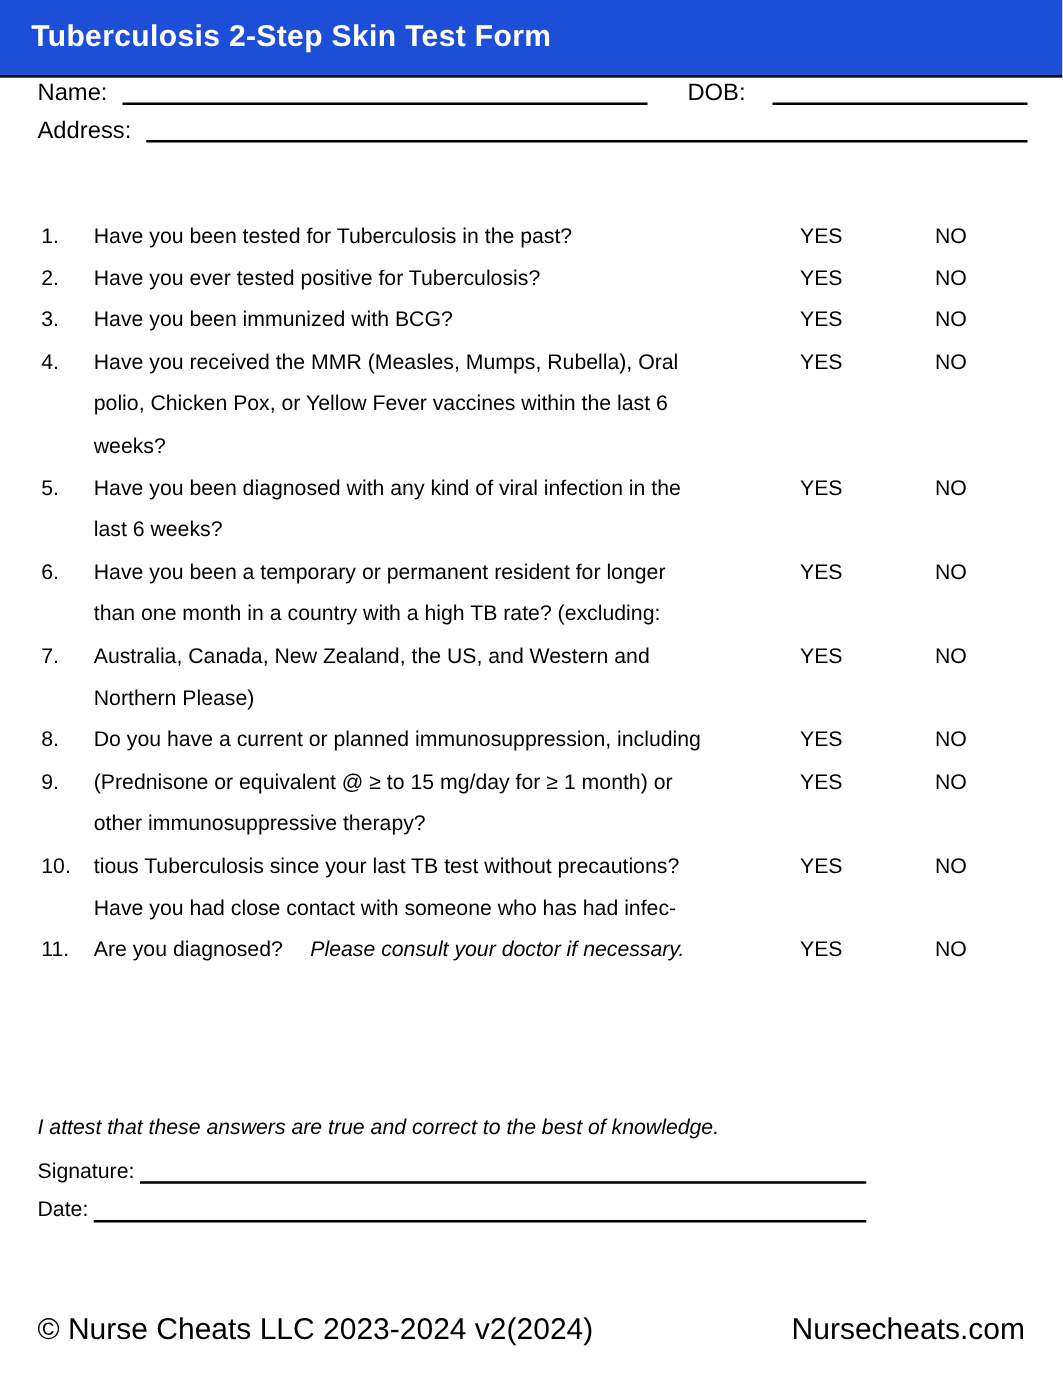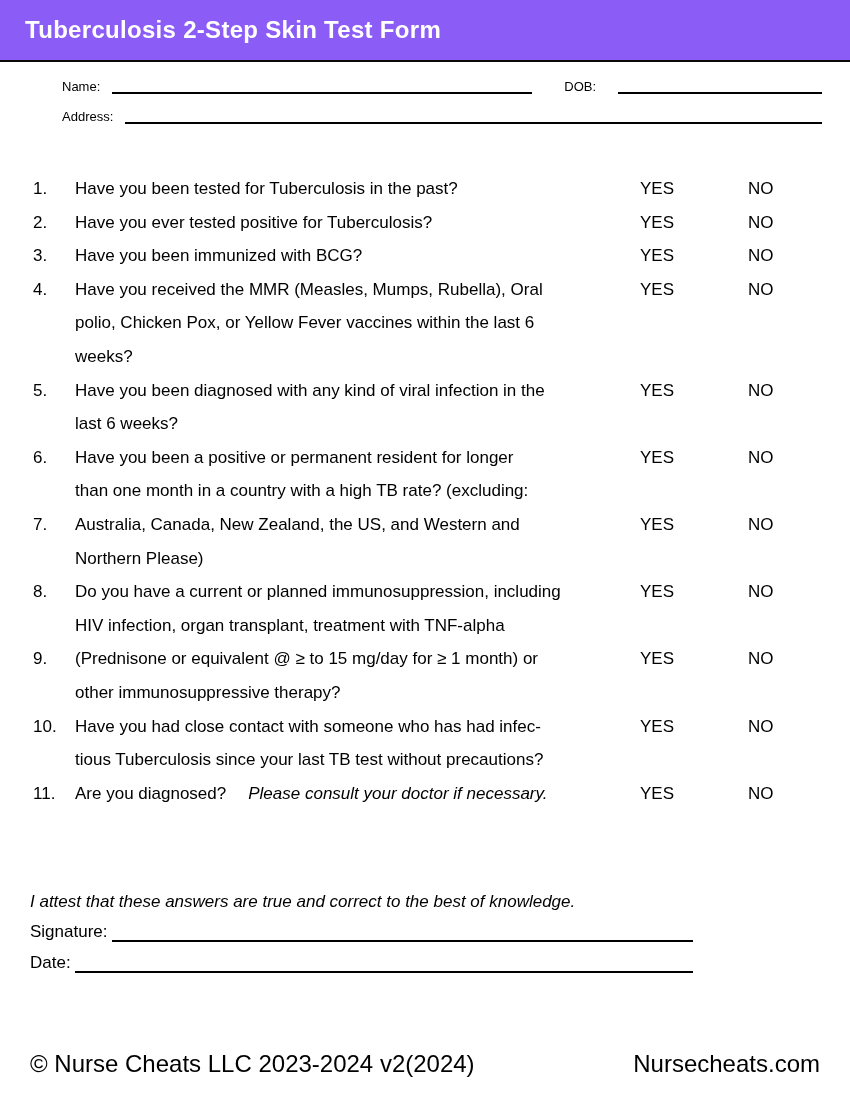--- a/index.html
+++ b/index.html
@@ -6,48 +6,48 @@
   html,body { width:850px; height:1100px; }
   body {
     position:relative;
     background:#ffffff;
     color:#000;
     font-family:"Liberation Sans", sans-serif;
     overflow:hidden;
   }
   .header {
     position:absolute; top:0; left:0; width:850px; height:62px;
-    background:#8b5cf6;
+    background:#1d4ed8;
     border-bottom:2px solid #0a0a0a;
     display:flex; align-items:center;
   }
   .title {
     color:#ffffff; font-weight:bold; font-size:24px;
     padding-left:25px; letter-spacing:0.3px; white-space:nowrap;
   }
   .info { position:absolute; top:64px; left:30px; right:28px; }
-  .info-row { display:flex; align-items:flex-end; height:30px; font-size:13px;margin-left:32px; }
+  .info-row { display:flex; height:30px; font-size:19px; }
   .lbl { white-space:nowrap; }
   .uline { border-bottom:2px solid #000; height:20px; }
   .uline-name { width:420px; margin-left:12px; }
   .lbl-dob { margin-left:32px; }
   .uline-dob { flex:1; margin-left:22px; }
   .uline-address { flex:1; margin-left:12px; }
 
   .questions { position:absolute; top:172px; left:0; width:850px; padding:0 28px 0 33px; }
   .q-row { display:grid; grid-template-columns:42px 565px 108px auto; }
   .q-num, .q-line, .q-yes, .q-no { font-size:17px; line-height:33.6px; white-space:nowrap; }
   .q-it { font-style:italic; margin-left:22px; }
 
   .attest {
     position:absolute; top:869px; left:30px;
     font-size:17px; font-style:italic; white-space:nowrap;margin-top:23px;
   }
   .sig-block { position:absolute; top:922px; left:30px; width:663px; }
-  .sig-row { display:flex; align-items:flex-start; height:29px; margin-bottom:2px; font-size:17px; }
+  .sig-row { display:flex; align-items:center; height:29px; margin-bottom:2px; font-size:17px; }
   .sig-row .uline { flex:1; margin-left:4px; }
 
   .footer {
     position:absolute; top:1050px; left:30px; right:30px;
     display:flex; justify-content:space-between; align-items:baseline;
     font-size:24px;
   }
 </style>
 </head>
 <body>
@@ -115,62 +115,61 @@
       <div class="q-line">Have you been diagnosed with any kind of viral infection in the</div>
       <div class="q-line">last 6 weeks?</div>
     </div>
     <div class="q-yes">YES</div>
     <div class="q-no">NO</div>
   </div>
 
   <div class="q-row">
     <div class="q-num">6.</div>
     <div class="q-text">
-      <div class="q-line">Have you been a positive or permanent resident for longer</div>
+      <div class="q-line">Have you been a temporary or permanent resident for longer</div>
       <div class="q-line">than one month in a country with a high TB rate? (excluding:</div>
     </div>
     <div class="q-yes">YES</div>
     <div class="q-no">NO</div>
   </div>
 
   <div class="q-row">
     <div class="q-num">7.</div>
     <div class="q-text">
       <div class="q-line">Australia, Canada, New Zealand, the US, and Western and</div>
       <div class="q-line">Northern Please)</div>
     </div>
     <div class="q-yes">YES</div>
     <div class="q-no">NO</div>
   </div>
 
   <div class="q-row">
     <div class="q-num">8.</div>
     <div class="q-text">
       <div class="q-line">Do you have a current or planned immunosuppression, including</div>
-      <div class="q-line">HIV infection, organ transplant, treatment with TNF-alpha</div>
     </div>
     <div class="q-yes">YES</div>
     <div class="q-no">NO</div>
   </div>
 
   <div class="q-row">
     <div class="q-num">9.</div>
     <div class="q-text">
       <div class="q-line">(Prednisone or equivalent @ ≥ to 15 mg/day for ≥ 1 month) or</div>
       <div class="q-line">other immunosuppressive therapy?</div>
     </div>
     <div class="q-yes">YES</div>
     <div class="q-no">NO</div>
   </div>
 
   <div class="q-row">
     <div class="q-num">10.</div>
     <div class="q-text">
+      <div class="q-line">tious Tuberculosis since your last TB test without precautions?</div>
       <div class="q-line">Have you had close contact with someone who has had infec-</div>
-      <div class="q-line">tious Tuberculosis since your last TB test without precautions?</div>
     </div>
     <div class="q-yes">YES</div>
     <div class="q-no">NO</div>
   </div>
 
   <div class="q-row">
     <div class="q-num">11.</div>
     <div class="q-text">
       <div class="q-line">
         <span>Are you diagnosed?</span><span class="q-it">Please consult your doctor if necessary.</span>

